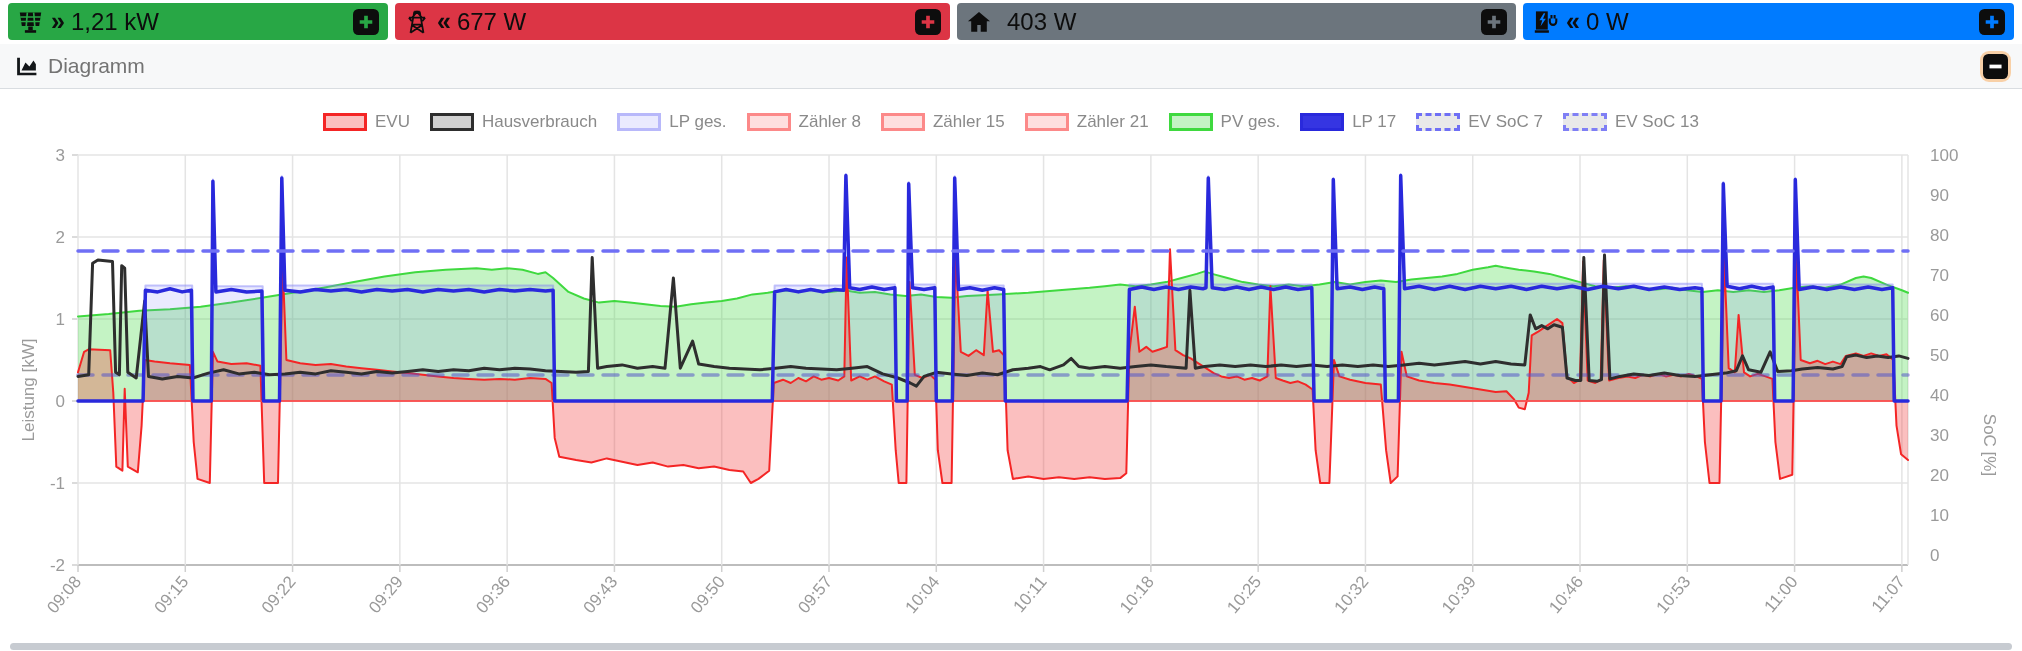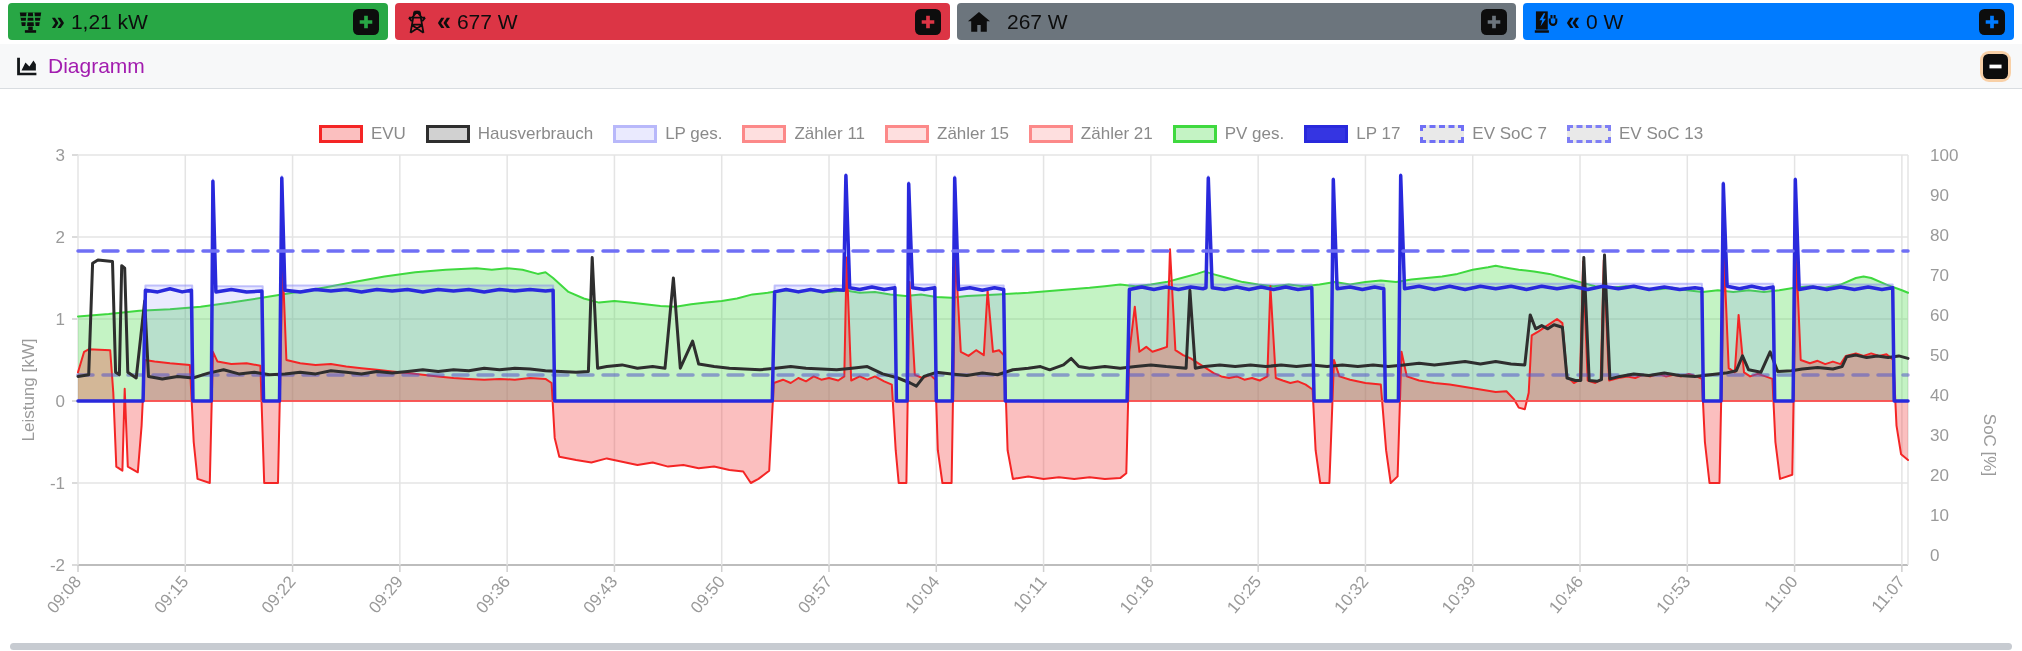--- a/index.html
+++ b/index.html
@@ -5,33 +5,33 @@
   html,body{margin:0;padding:0;background:#ffffff;width:2022px;height:651px;overflow:hidden;
     font-family:"Liberation Sans","DejaVu Sans",sans-serif;}
   .tiles{position:absolute;left:8px;top:3px;right:8px;height:37px;display:flex;gap:7px;}
   .tile{display:flex;align-items:center;height:37px;border-radius:4px;padding:0 9px;color:#0d0d0d;}
   .tile-pv{flex:0 0 362px;}
   .tile-grid{flex:0 0 537px;}
   .tile-house{flex:0 0 541px;}
   .tile-cp{flex:1 1 auto;}
   .tile .ticon{display:flex;align-items:center;margin-right:7px;}
   .tile .arrow{font-weight:700;font-size:25px;margin-right:8px;letter-spacing:-2px;}
-  .tile .tval{font-size:21px;}
+  .tile .tval{font-size:24px;}
   .sqbtn{margin-left:auto;width:26px;height:26px;flex:0 0 26px;cursor:pointer;}
   .section-header{position:absolute;left:0;top:44px;width:100%;height:45px;background:#f7f8f9;
     border-bottom:1px solid #d9dde1;display:flex;align-items:center;padding:0 14px;box-sizing:border-box;}
   .section-header .hicon{display:flex;align-items:center;margin-right:9px;}
-  .section-title{font-size:21px;color:#a21caf;}
+  .section-title{font-size:21px;color:#737373;}
   .minusbtn{margin-left:auto;width:25px;height:25px;border-radius:6px;
     box-shadow:0 0 0 3px rgba(250,175,100,.55);cursor:pointer;}
   .chart-wrap{position:absolute;left:0;top:90px;width:2022px;height:561px;}
   #chart-svg{position:absolute;left:0;top:0;}
   .legend{position:absolute;left:0;top:22px;width:100%;display:flex;justify-content:center;
     align-items:center;flex-wrap:nowrap;}
-  .legend-item{display:flex;align-items:center;margin:12px 10px;cursor:pointer;}
+  .legend-item{display:flex;align-items:center;margin:0 10px;cursor:pointer;}
   .legend-swatch{width:44px;height:18px;box-sizing:border-box;margin-right:8px;}
   .legend-label{font-size:17px;color:#8a8a8a;white-space:nowrap;}
   .ylabel{position:absolute;width:170px;height:22px;text-align:center;font-size:17px;color:#9b9b9b;}
   .ylabel-left{left:-55px;top:289px;transform:rotate(-90deg);}
   .ylabel-right{left:1903px;top:344px;transform:rotate(90deg);}
   .hscrollbar{position:absolute;left:10px;bottom:1px;width:calc(100% - 20px);height:7px;
     background:#c7cbd1;border-radius:4px;cursor:pointer;}
 </style>
 </head>
 <body>
@@ -79,21 +79,21 @@
     </span>
   </div>
 
   <div class="tile tile-house" style="background: rgb(108, 117, 125); --tile: #6c757d;">
     <span class="ticon">
       <svg width="26" height="26" viewBox="0 0 24 24" fill="#0d0d0d">
         <path d="M12 2.8 1.8 11.4h3v9.6h5.6v-6.2h3.2v6.2h5.6v-9.6h3z"></path>
       </svg>
     </span>
     <span class="arrow"></span>
-    <span class="tval">267 W</span>
+    <span class="tval">403 W</span>
     <span class="sqbtn">
       <svg width="26" height="26" viewBox="0 0 24 24">
           <rect width="24" height="24" rx="5" fill="#0d0d0d"></rect>
           <path d="M12 6.2v11.6M6.2 12h11.6" stroke="var(--tile)" stroke-width="3.4"></path>
         </svg>
     </span>
   </div>
 
   <div class="tile tile-cp" style="background: rgb(0, 123, 255); --tile: #007bff;">
     <span class="ticon">
@@ -144,21 +144,21 @@
       <span class="legend-item">
         <span class="legend-swatch" style="background: rgba(0, 0, 0, 0.18); border: 3px solid rgb(46, 46, 46);"></span>
         <span class="legend-label">Hausverbrauch</span>
       </span>
       <span class="legend-item">
         <span class="legend-swatch" style="background: rgba(125, 125, 246, 0.16); border: 3px solid rgba(125, 125, 246, 0.45);"></span>
         <span class="legend-label">LP ges.</span>
       </span>
       <span class="legend-item">
         <span class="legend-swatch" style="background: rgba(250, 110, 110, 0.22); border: 3px solid rgba(250, 80, 80, 0.6);"></span>
-        <span class="legend-label">Zähler 11</span>
+        <span class="legend-label">Zähler 8</span>
       </span>
       <span class="legend-item">
         <span class="legend-swatch" style="background: rgba(250, 110, 110, 0.22); border: 3px solid rgba(250, 80, 80, 0.6);"></span>
         <span class="legend-label">Zähler 15</span>
       </span>
       <span class="legend-item">
         <span class="legend-swatch" style="background: rgba(250, 110, 110, 0.22); border: 3px solid rgba(250, 80, 80, 0.6);"></span>
         <span class="legend-label">Zähler 21</span>
       </span>
       <span class="legend-item">

